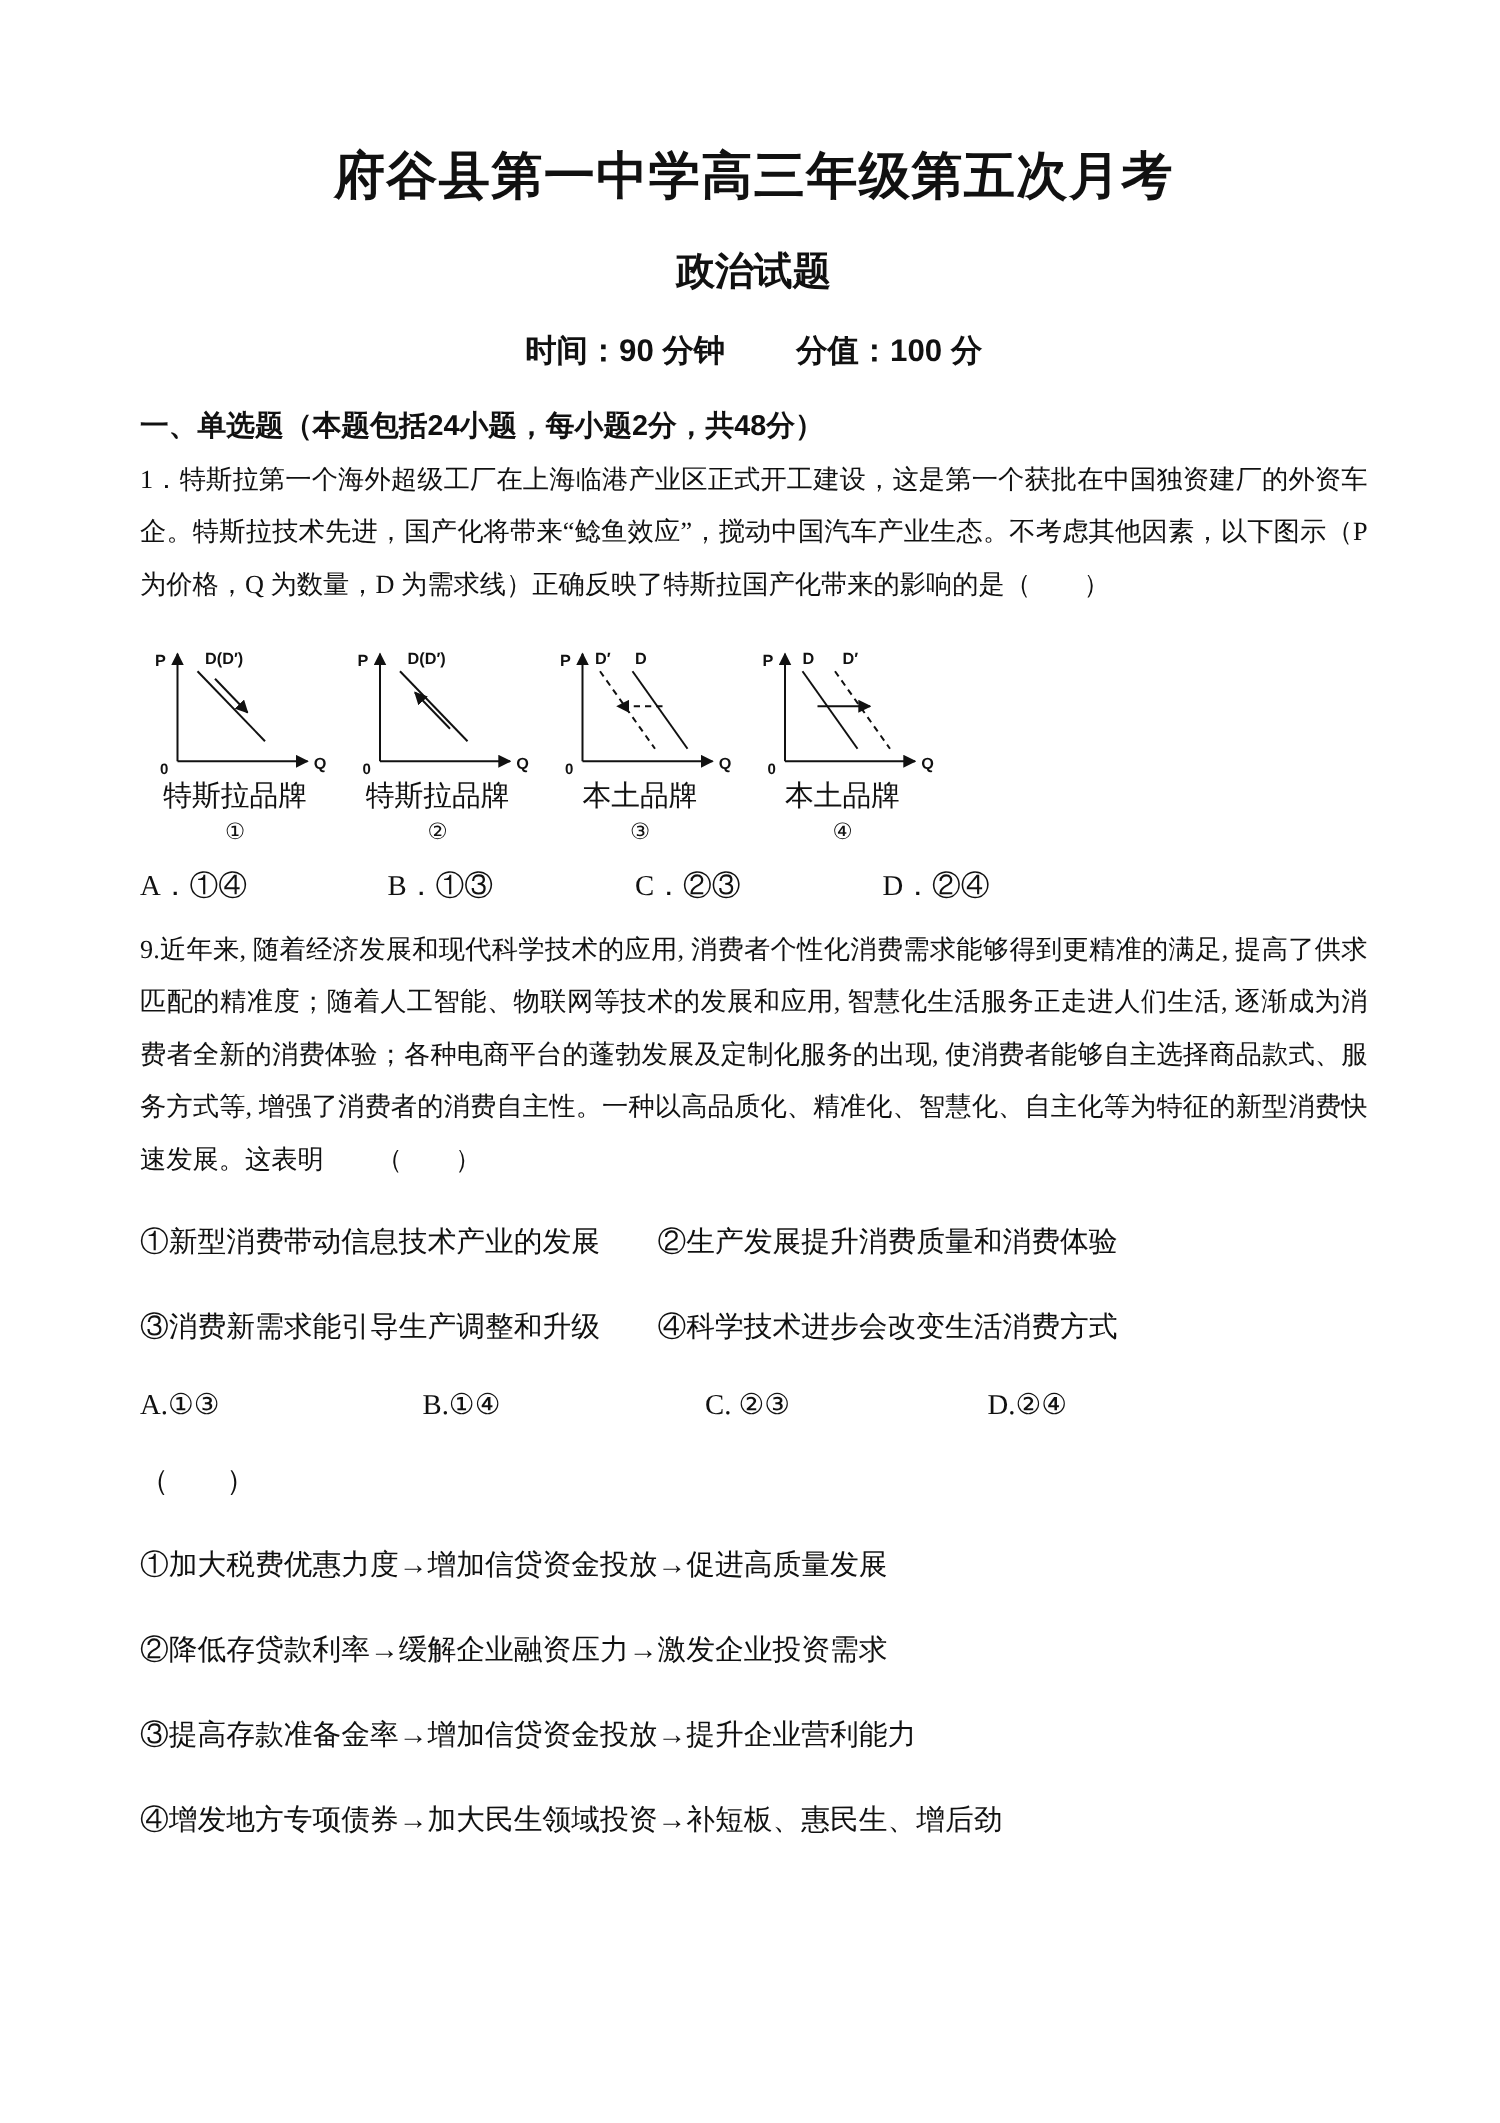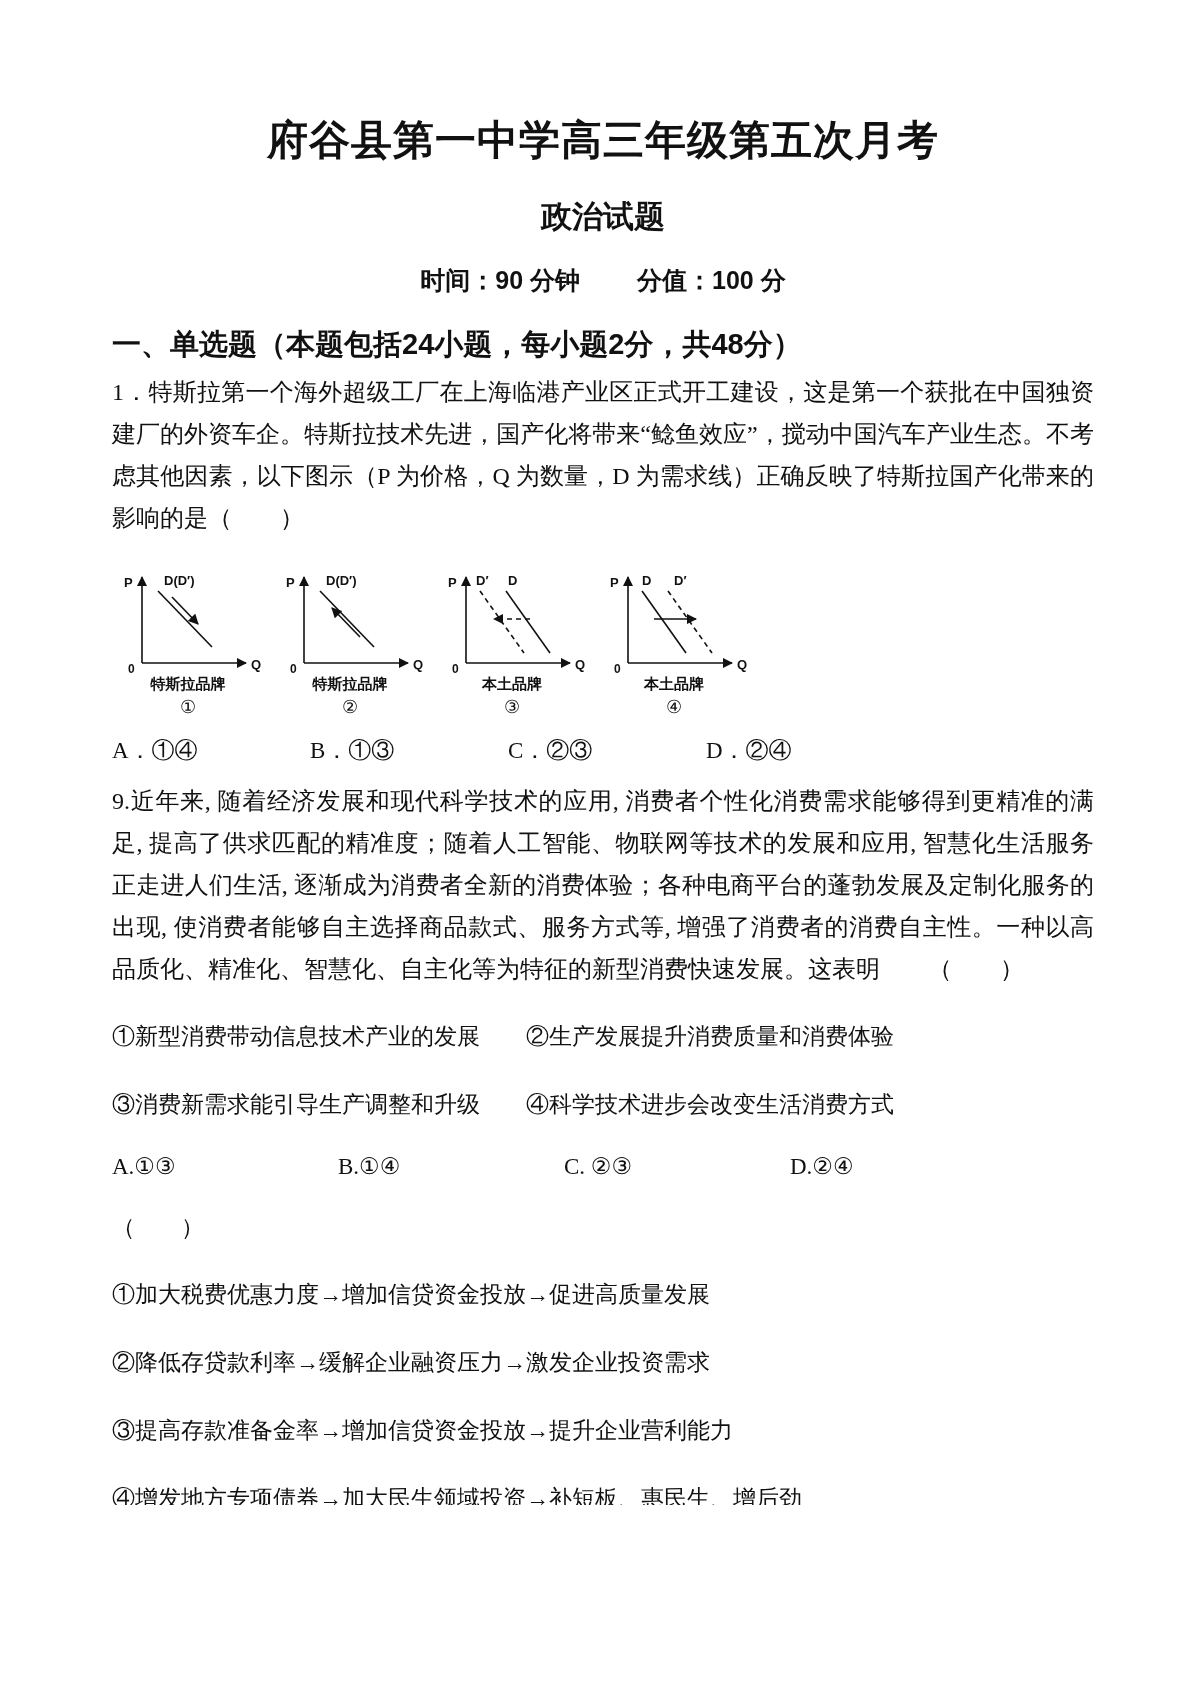--- a/index.html
+++ b/index.html
@@ -5,28 +5,28 @@
   html,body{margin:0;padding:0;background:#ffffff;}
   .page{
     width:1200px;height:1505px;position:relative;background:#fff;
     box-sizing:border-box;padding:86px 106px 0 112px;
     font-family:"Liberation Serif","DejaVu Serif",serif;color:#111;
   }
   .title{font-size:41px;font-weight:700;text-align:center;letter-spacing:1px;}
   .subtitle{font-size:31px;font-weight:700;text-align:center;margin-top:22px;}
   .meta{display:flex;justify-content:center;gap:57px;font-size:25px;font-weight:700;
         margin-top:26px;font-family:"Liberation Sans","DejaVu Sans",sans-serif;}
-  .section-heading{font-size:29px;font-weight:700;margin-top:28px;
+  .section-heading{font-size:23px;font-weight:700;margin-top:28px;
         font-family:"Liberation Sans","DejaVu Sans",sans-serif;}
-  .stem{font-size:24px;line-height:42px;text-align:justify;margin-top:6px;}
+  .stem{font-size:21px;line-height:42px;text-align:justify;margin-top:6px;}
   .paren-line{font-size:23px;line-height:42px;}
   .charts-row{display:flex;gap:10px;margin-top:14px;}
   .chart{width:152px;text-align:center;}
   .chart svg{display:block;}
-  .chart-caption{font-size:15px;font-weight:700;margin-top:-2px;
+  .chart-caption{font-size:23px;font-weight:400;margin-top:-2px;
         font-family:"Liberation Sans","DejaVu Sans",sans-serif;}
   .chart-number{font-size:18px;margin-top:2px;}
   .options-row{display:flex;margin-top:16px;font-size:23px;line-height:34px;}
   .options-row .opt{width:198px;flex:0 0 auto;}
   .sub-item{font-size:23px;line-height:45px;text-align:justify;}
   .ax{stroke:#111;stroke-width:1.6;fill:none;}
   .dash{stroke-dasharray:5 4;}
   svg text{font-family:"Liberation Sans","DejaVu Sans",sans-serif;font-weight:700;fill:#111;}
   .t{font-size:13px;}
   .t0{font-size:12px;}

